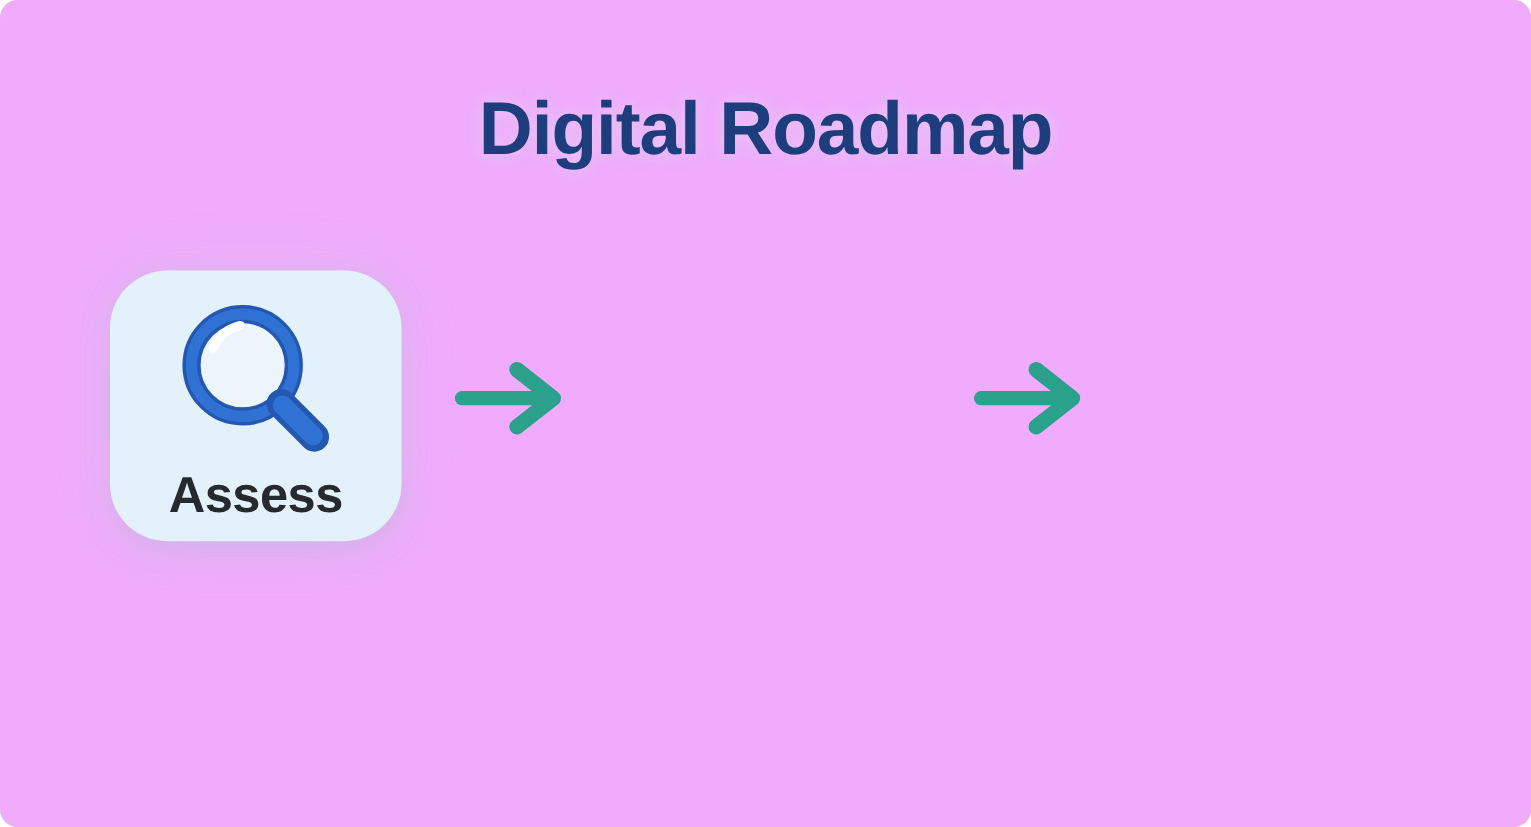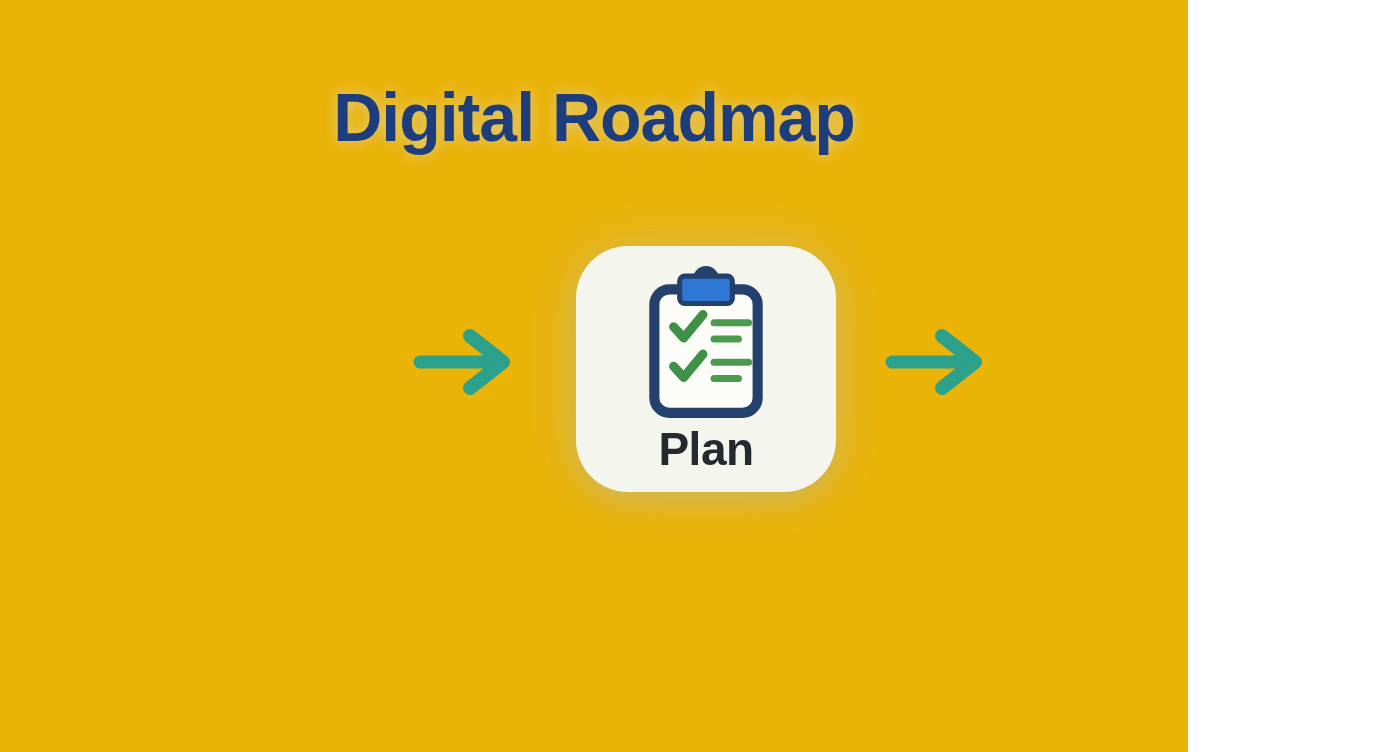--- a/index.html
+++ b/index.html
@@ -3,24 +3,25 @@
 <meta charset="utf-8">
 <style>
   html, body {
     margin: 0;
     padding: 0;
     background: #ffffff;
     font-family: "Liberation Sans", sans-serif;
   }
   .stage {
     position: relative;
-    width: 1188px;
+    width: 1392px;
     height: 752px;
-    background: #eab308;
+    background: #f0abfc;
     overflow: hidden;
+    border-radius: 16px;
   }
   .page-title {
     position: absolute;
     top: 78px;
     left: 0;
     width: 100%;
     text-align: center;
     font-size: 68px;
     font-weight: bold;
     letter-spacing: -1px;
@@ -66,45 +67,40 @@
     stroke: var(--arrow-color, #2ba08b);
   }
 </style>
 </head>
 <body style="background: rgb(255, 255, 255);">
 
 <div class="stage">
 
   <div class="page-title">Digital Roadmap</div>
 
+  <div class="card card-assess" style="background: rgb(226, 241, 250);">
+    <span class="card-icon icon-magnifier">
+      <svg width="155" height="155" viewBox="0 0 150 150">
+        <circle cx="63" cy="62" r="45" fill="#ecf5fc" stroke="#2357b0" stroke-width="16"></circle>
+        <circle cx="63" cy="62" r="45" fill="none" stroke="#2f72d3" stroke-width="10"></circle>
+        <path d="M37,47 Q44,31 61,27" fill="none" stroke="#fdfeff" stroke-width="8" stroke-linecap="round"></path>
+        <line x1="97" y1="96" x2="126" y2="125" stroke="#2357b0" stroke-width="26" stroke-linecap="round"></line>
+        <line x1="98" y1="97" x2="125" y2="124" stroke="#2f72d3" stroke-width="17" stroke-linecap="round"></line>
+      </svg>
+    </span>
+    <div class="card-label">Assess</div>
+  </div>
 
   <div class="arrow arrow-1">
     <svg width="110" height="80" viewBox="0 0 110 80">
       <line x1="10" y1="40" x2="84" y2="40" stroke-width="13" stroke-linecap="round"></line>
       <polyline points="60,14 93,40 60,66" fill="none" stroke-width="14" stroke-linecap="round" stroke-linejoin="round"></polyline>
     </svg>
   </div>
 
-  <div class="card card-plan" style="background: rgb(244, 246, 238);">
-    <span class="card-icon icon-clipboard">
-      <svg width="132" height="158" viewBox="0 0 130 156">
-        <circle cx="65" cy="15" r="13" fill="#24406c"></circle>
-        <circle cx="65" cy="15" r="5.5" fill="#585d64"></circle>
-        <rect x="14" y="25" width="102" height="122" rx="15" fill="#fcfdf8" stroke="#24406c" stroke-width="10"></rect>
-        <rect x="39" y="12" width="52" height="27" rx="5" fill="#2e77d4" stroke="#24406c" stroke-width="5"></rect>
-        <polyline points="33,62 43,73 62,50" fill="none" stroke="#3f9147" stroke-width="9" stroke-linecap="round" stroke-linejoin="round"></polyline>
-        <line x1="73" y1="58" x2="107" y2="58" stroke="#4a9a50" stroke-width="7" stroke-linecap="round"></line>
-        <line x1="73" y1="74" x2="97" y2="74" stroke="#4a9a50" stroke-width="7" stroke-linecap="round"></line>
-        <polyline points="33,101 43,112 62,89" fill="none" stroke="#3f9147" stroke-width="9" stroke-linecap="round" stroke-linejoin="round"></polyline>
-        <line x1="73" y1="97" x2="107" y2="97" stroke="#4a9a50" stroke-width="7" stroke-linecap="round"></line>
-        <line x1="73" y1="113" x2="97" y2="113" stroke="#4a9a50" stroke-width="7" stroke-linecap="round"></line>
-      </svg>
-    </span>
-    <div class="card-label">Plan</div>
-  </div>
 
   <div class="arrow arrow-2">
     <svg width="110" height="80" viewBox="0 0 110 80">
       <line x1="10" y1="40" x2="84" y2="40" stroke-width="13" stroke-linecap="round"></line>
       <polyline points="60,14 93,40 60,66" fill="none" stroke-width="14" stroke-linecap="round" stroke-linejoin="round"></polyline>
     </svg>
   </div>
 
 
 </div>

